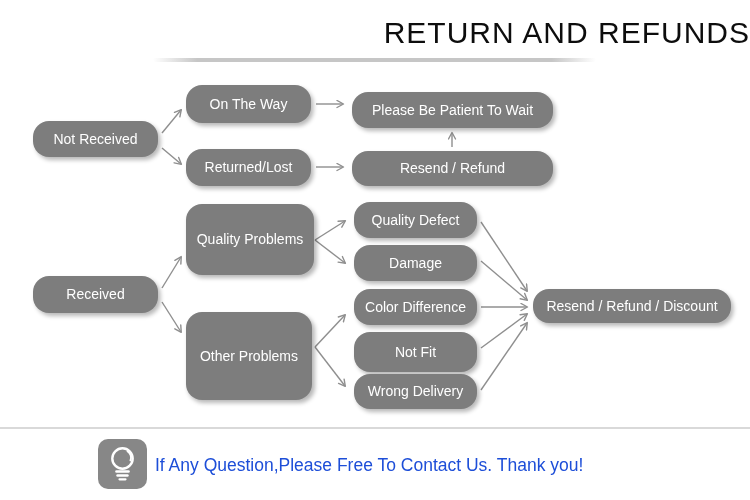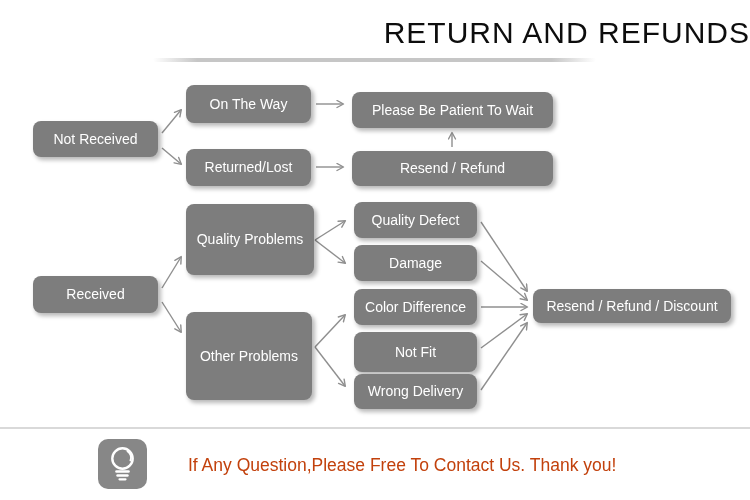--- a/index.html
+++ b/index.html
@@ -12,21 +12,21 @@
     text-align:right; font-size:30px; font-weight:400;
     letter-spacing:1px; color:#0d0d0d; margin:0;
   }
   .title-underline {
     position:absolute; top:58px; left:153px; width:443px; height:4px;
     border-radius:2px;
     background:linear-gradient(to right, rgba(201,201,201,0), #c6c6c6 10%, #c6c6c6 90%, rgba(201,201,201,0));
   }
   .arrows { position:absolute; top:0; left:0; }
   .node {
-    position:absolute; background:#7d7d7d; border-radius:8px;
+    position:absolute; background:#7d7d7d; border-radius:16px;
     color:#ffffff; font-size:14px; display:flex; align-items:center;
     justify-content:center; text-align:center; line-height:1.15;
     box-shadow:2.5px 3px 4px rgba(0,0,0,0.28); padding:0 2px; box-sizing:border-box;
   }
   .n-not-received   { left:33px;  top:121px; width:125px; height:36px; }
   .n-on-the-way     { left:186px; top:85px;  width:125px; height:38px; }
   .n-returned-lost  { left:186px; top:149px; width:125px; height:37px; }
   .n-please-wait    { left:352px; top:92px;  width:201px; height:36px; }
   .n-resend-refund  { left:352px; top:151px; width:201px; height:35px; }
   .n-received       { left:33px;  top:276px; width:125px; height:37px; }
@@ -42,21 +42,21 @@
     position:absolute; top:427px; left:0; width:750px; height:2px; background:#d9d9d9;
   }
   .bulb-box {
     position:absolute; left:98px; top:439px; width:49px; height:50px;
     border-radius:10px; background:#878787;
     display:flex; align-items:center; justify-content:center;
   }
   .footer-text {
     position:absolute; left:155px; top:452px; height:26px;
     display:flex; align-items:center;
-    font-size:17.5px; color:#c2410c; white-space:nowrap;margin-left:33px;
+    font-size:17.5px; color:#1d4ed8; white-space:nowrap;
   }
 </style>
 </head>
 <body>
 
 <div class="page">
 
   <h1 class="title">RETURN AND REFUNDS</h1>
   <div class="title-underline"></div>
 

